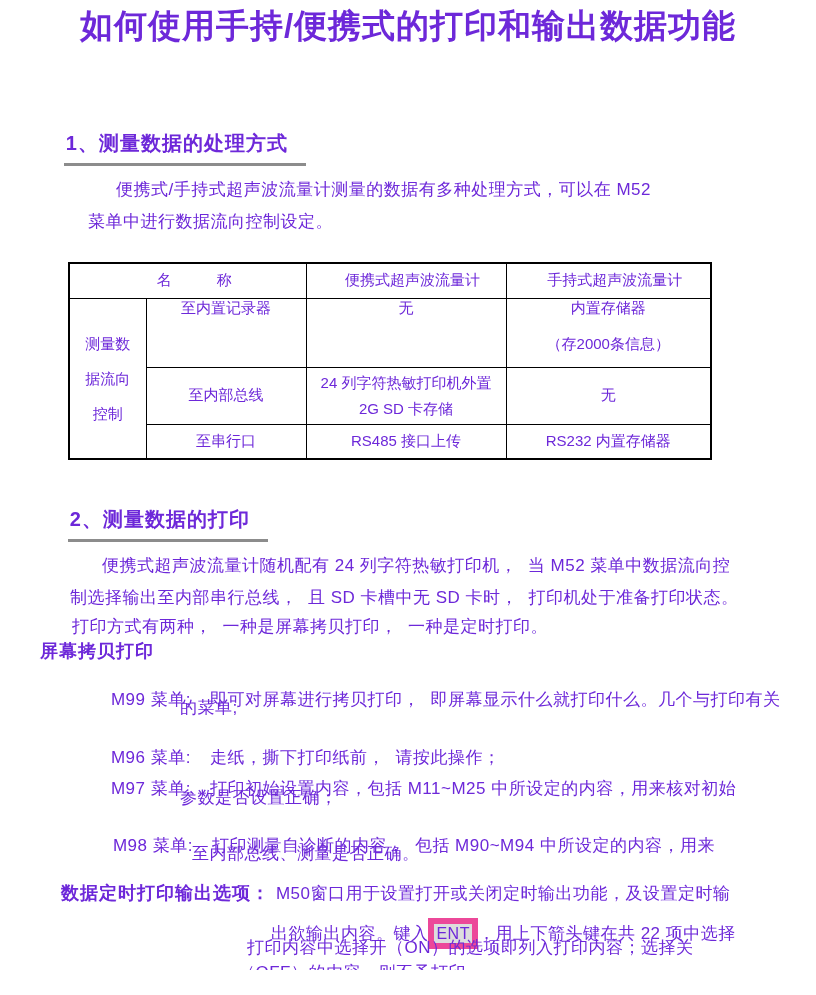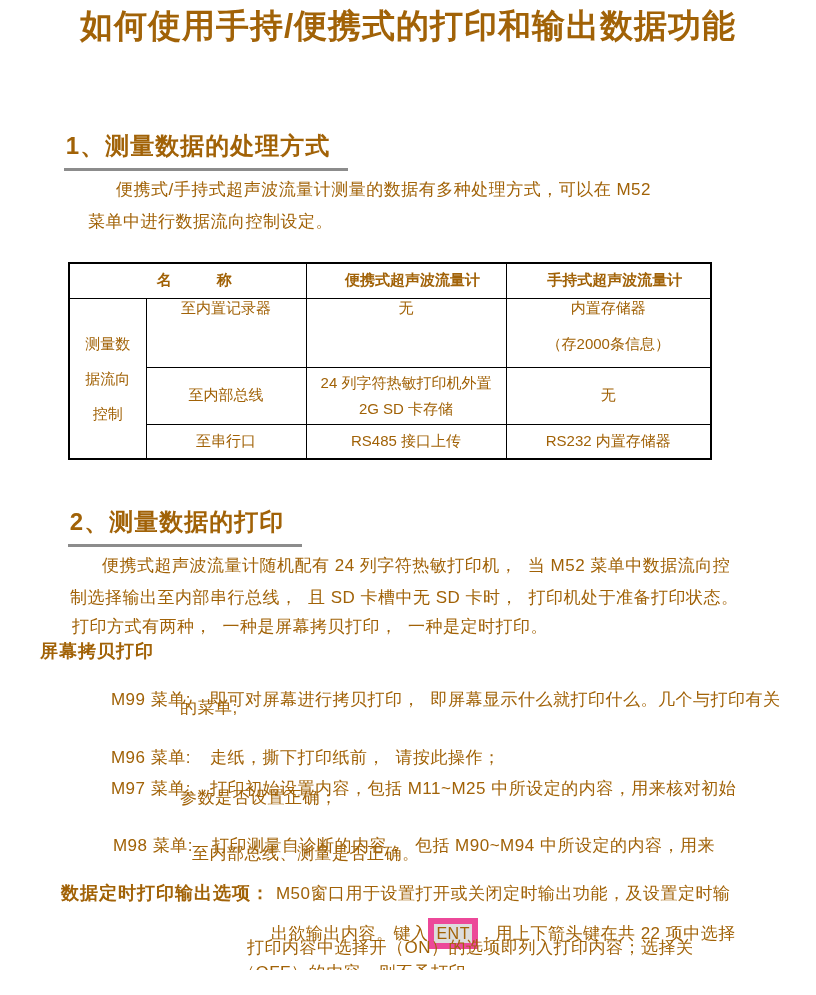--- a/index.html
+++ b/index.html
@@ -1,51 +1,51 @@
 <!DOCTYPE html>
 <html><head>
 <meta charset="utf-8">
 <style>
   * { margin:0; padding:0; box-sizing:border-box; }
   html,body { background:#fff; }
   .page {
     position:relative;
     width:816px; height:970px;
     background:#fff;
-    color:#a16207;
+    color:#6d28d9;
     font-family:"Liberation Sans","DejaVu Sans",sans-serif;
     overflow:hidden;
   }
   .abs { position:absolute; white-space:pre; }
   .title {
     top:4px; left:0; width:816px;
     text-align:center;
     font-size:33px; font-weight:bold;
     letter-spacing:1px;
   }
   .sec-heading {
     display:inline-block;
-    font-size:24px; font-weight:bold;
+    font-size:20px; font-weight:bold;
     letter-spacing:1px;
     border-bottom:3px solid #8c8c8c;
     padding:0 18px 6px 2px;
   }
   .body-text { font-size:17px; letter-spacing:0.5px; }
   .bold-label { font-size:18px; font-weight:bold; letter-spacing:1px; }
   .menu-label { display:inline-block; margin-right:19px; }
   .timed-label { margin-right:6px; }
   table.flow {
     position:absolute; top:262px; left:68px;
     border-collapse:collapse;
     table-layout:fixed;
     font-size:15px;
   }
   table.flow { border:2px solid #000; }
   table.flow td { border:1px solid #000; text-align:center; vertical-align:middle; }
-  table.flow td.hdr { font-weight:bold; height:35px;padding-left:13px; }
+  table.flow td.hdr { font-weight:normal; height:35px;padding-left:13px; }
   tr.r1 td { height:69px; vertical-align:top; }
   tr.r2 td { height:57px; }
   tr.r3 td { height:35px; }
   td.vlabel { vertical-align:middle !important; padding-top:0 !important; line-height:35px; }
   .cell-line { display:block; }
   .gap-line { display:block; margin-top:17px; }
   .two-line { display:block; line-height:26px; }
   .key {
     display:inline-block;
     border:6px solid #ec4899;

